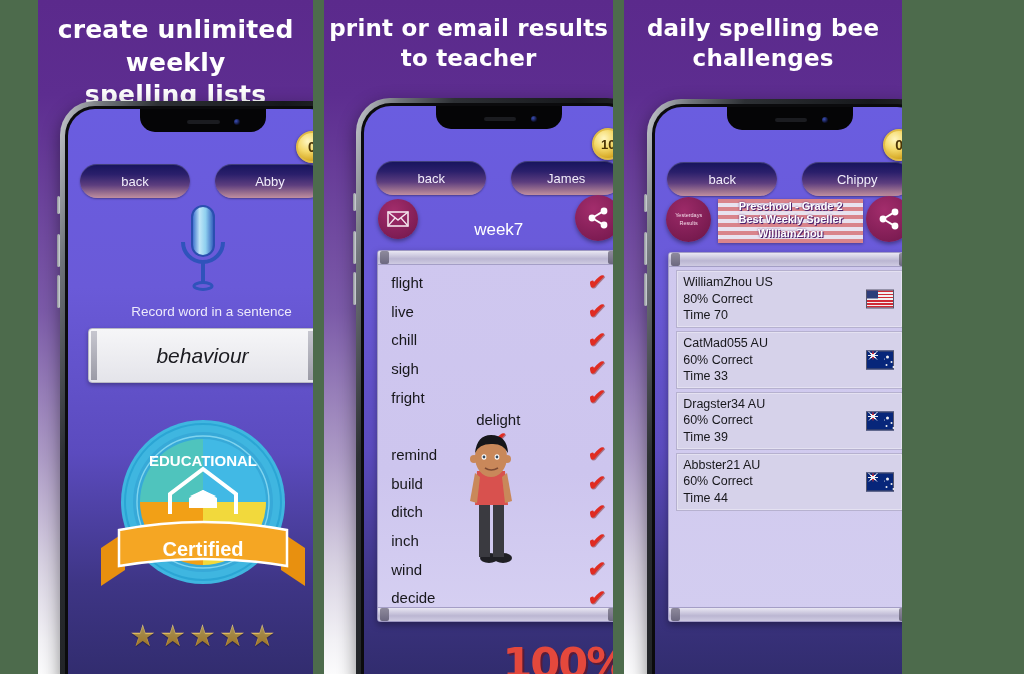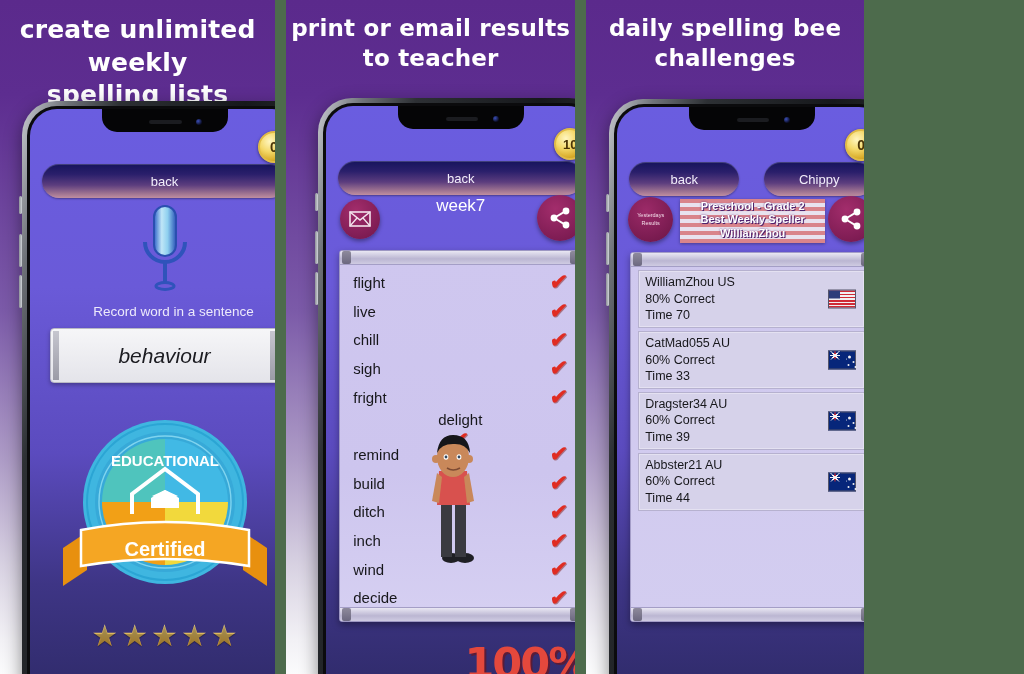--- a/index.html
+++ b/index.html
@@ -1,18 +1,18 @@
 <!DOCTYPE html>
 <html><head>
 <meta charset="utf-8">
 <style>
   html,body{margin:0;padding:0;background:#4d6b4c;}
   body{width:1024px;height:674px;overflow:hidden;font-family:"Liberation Sans",sans-serif;}
 
-  .stage{position:relative;width:864px;height:674px;display:flex;background:#4d6b4c;}
+  .stage{position:relative;width:864px;height:674px;display:flex;background:#4d6b4c;margin-left:38px;}
 
   .panel{position:relative;height:674px;overflow:hidden;
          background:linear-gradient(180deg,#5b2a8c 0%,#5d2d90 14%,#7b5aa8 46%,#ad9bc6 68%,#d8d2e2 84%,#f2f1f5 95%,#fbfbfc 100%);}
   .panel.p1{width:321px;}
   .panel.sep{margin-left:11px;}
   .panel.p2{width:337px;}
   .panel.p3{width:324px;}
 
   .headline{position:relative;text-align:center;color:#ffffff;
             font-family:"DejaVu Sans",sans-serif;font-weight:bold;
@@ -142,20 +142,23 @@
           </div>
 
           <div class="coin" style="right:9px;top:22px;width:28px;height:28px;font-size:14px;">
             <span>0</span>
           </div>
 
           <div class="pillrow" style="left:12px;right:12px;top:55px;height:34px;">
             <div class="pill">
               <span>back</span>
             </div>
+            <div class="pill">
+              <span>Abby</span>
+            </div>
           </div>
 
           <div style="position:absolute;left:50%;top:95px;transform:translateX(-50%);z-index:5;">
             <svg width="60" height="92" viewBox="0 0 60 92">
               <defs>
                 <linearGradient id="micg" x1="0" y1="0" x2="1" y2="0">
                   <stop offset="0" stop-color="#2f63c9"></stop>
                     <stop offset="35%" stop-color="#bfe6f7"></stop>
                   <stop offset="62%" stop-color="#8fd0ef"></stop>
                     <stop offset="100%" stop-color="#2b55b8"></stop>
@@ -233,31 +236,34 @@
           </div>
 
           <div class="coin" style="right:9px;top:22px;width:28px;height:28px;font-size:13px;">
             <span>10</span>
           </div>
 
           <div class="pillrow" style="left:12px;right:12px;top:55px;height:34px;">
             <div class="pill">
               <span>back</span>
             </div>
+            <div class="pill">
+              <span>James</span>
+            </div>
           </div>
 
           <div class="circbtn" style="left:14px;top:93px;width:40px;height:40px;">
             <svg width="22" height="16" viewBox="0 0 22 16">
               <rect x="1" y="1" width="20" height="14" fill="none" stroke="#f3e3ec" stroke-width="1.6"></rect>
               <path d="M1,1 L11,9 L21,1" fill="none" stroke="#f3e3ec" stroke-width="1.6"></path>
               <path d="M1,15 L8,7 M21,15 L14,7" stroke="#f3e3ec" stroke-width="1.3" fill="none"></path>
             </svg>
           </div>
 
-          <div class="weektitle" style="top:90px;">
+          <div class="weektitle" style="top:114px;">
             <span>week7</span>
           </div>
 
           <div class="circbtn" style="right:12px;top:89px;width:46px;height:46px;">
             <svg width="24" height="24" viewBox="0 0 24 24">
               <circle cx="18" cy="5" r="3.4" fill="#ffffff"></circle>
               <circle cx="6" cy="12" r="3.4" fill="#ffffff"></circle>
               <circle cx="18" cy="19" r="3.4" fill="#ffffff"></circle>
               <line x1="8.6" y1="10.5" x2="15.4" y2="6.4" stroke="#ffffff" stroke-width="1.9"></line>
               <line x1="8.6" y1="13.5" x2="15.4" y2="17.6" stroke="#ffffff" stroke-width="1.9"></line>

